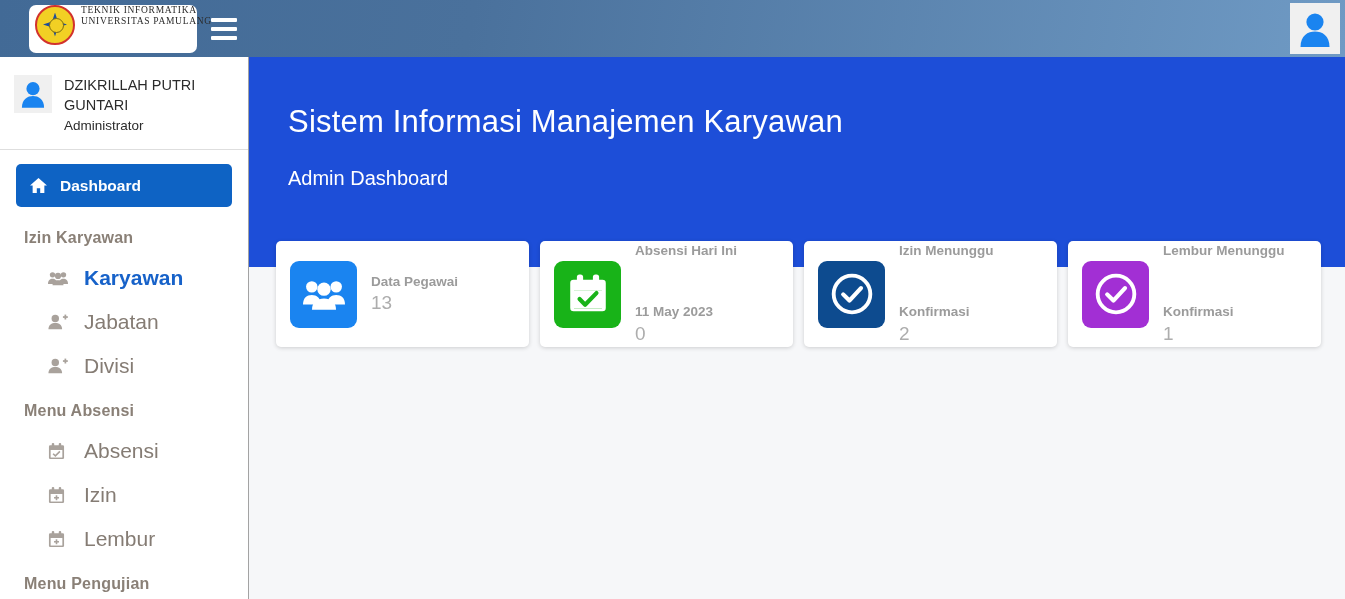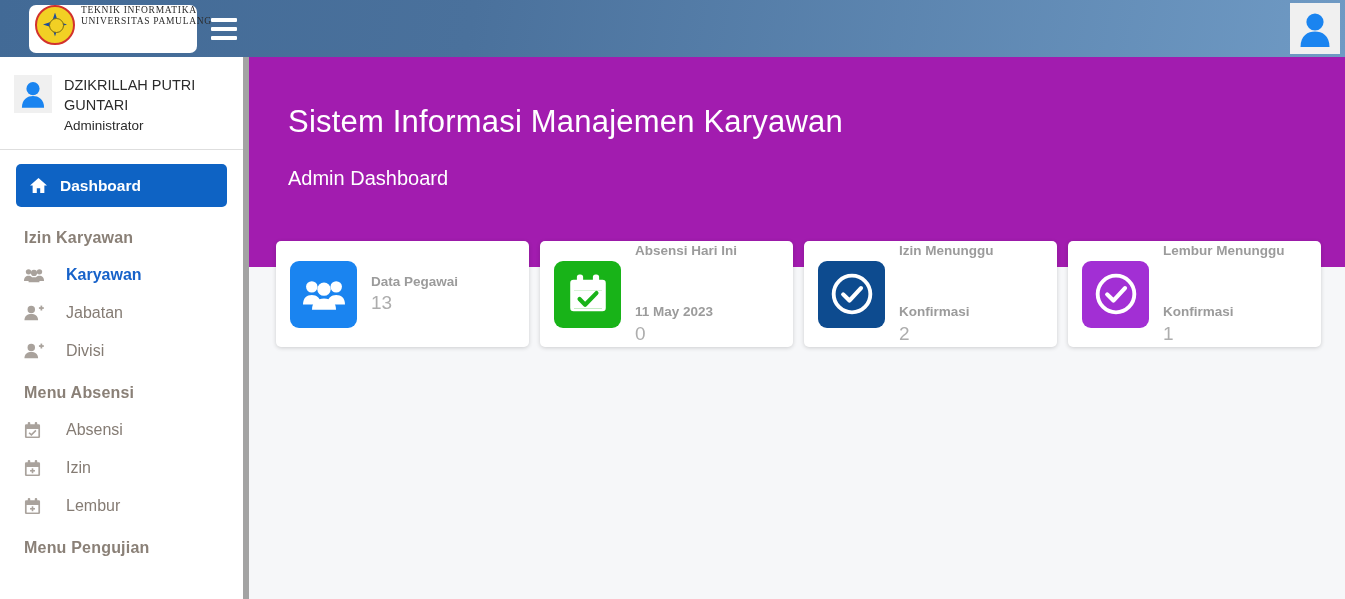--- a/index.html
+++ b/index.html
@@ -49,21 +49,21 @@
   .hamburger span { display: block; height: 4px; background: #ffffff; border-radius: 1px; }
   .avatar-btn {
     position: absolute; right: 5px; top: 3px;
     width: 50px; height: 51px; background: #f0f0f0;
     display: flex; align-items: center; justify-content: center; cursor: pointer;
   }
 
   
   .sidebar {
     position: absolute; top: 57px; left: 0; width: 249px; height: 542px;
-    background: #ffffff; border-right: 6px solid #a3a3a3; overflow: hidden;
+    background: #ffffff; border-right: 1px solid #a3a3a3; overflow: hidden;
   }
   .profile {
     display: flex; align-items: flex-start; gap: 12px;
     padding: 18px 14px 16px 14px; border-bottom: 1px solid #dedede;
   }
   .profile-pic {
     width: 38px; height: 38px; flex: 0 0 auto; background: #f0f0f0;
     display: flex; align-items: center; justify-content: center;
   }
   .profile-info { padding-top: 1px; }
@@ -75,30 +75,30 @@
     margin: 0 16px 8px 16px; height: 43px; border-radius: 5px;
     background: #0e63c4; color: #ffffff;
     display: flex; align-items: center; gap: 11px; padding-left: 13px;
     font-size: 15.5px; font-weight: bold; cursor: pointer;
   }
   .nav-heading {
     font-size: 16px; font-weight: bold; color: #8a8077;
     padding: 14px 0 9px 24px; letter-spacing: 0.2px;
   }
   .nav-item {
-    display: flex; align-items: center; gap: 22px;
-    padding: 10px 0 10px 24px; font-size: 16px; color: #857c74; cursor: pointer;
+    display: flex; align-items: center; gap: 16px;
+    padding: 10px 0 10px 24px; font-size: 21px; color: #857c74; cursor: pointer; margin-left: 24px;
   }
   .nav-item.active-link { color: #1762c9; font-weight: bold; }
   .nav-icon { width: 20px; height: 18px; flex: 0 0 auto; display: flex; align-items: center; }
 
   
   .hero {
     position: absolute; top: 57px; left: 249px; width: 1096px; height: 210px;
-    background: #a21caf;
+    background: #1d4ed8;
   }
   .hero-inner { padding: 47px 0 0 39px; }
   .hero-title { font-size: 31px; color: #ffffff; font-weight: normal; letter-spacing: 0.2px; }
   .hero-sub { font-size: 20px; color: #ffffff; margin-top: 27px; }
 
   .content {
     position: absolute; top: 267px; left: 249px; width: 1096px; height: 332px;
     background: #f6f7f9;
   }
 

